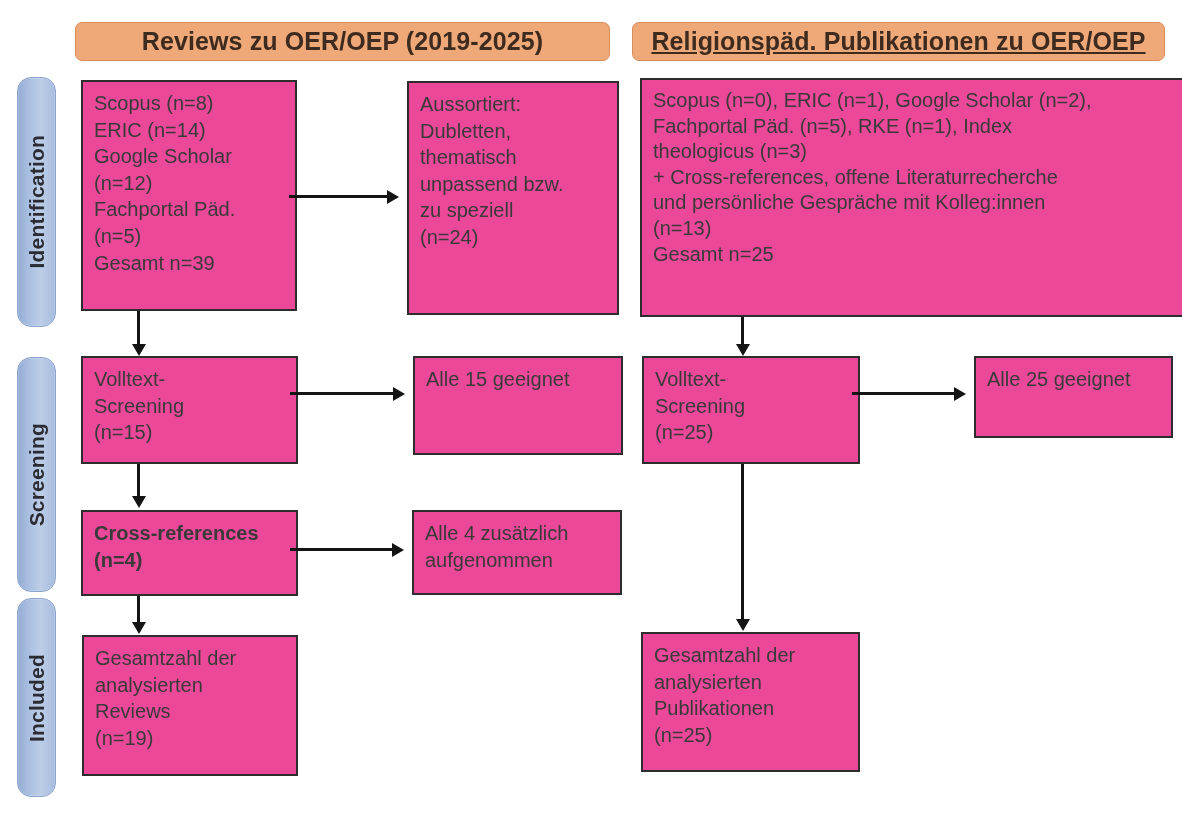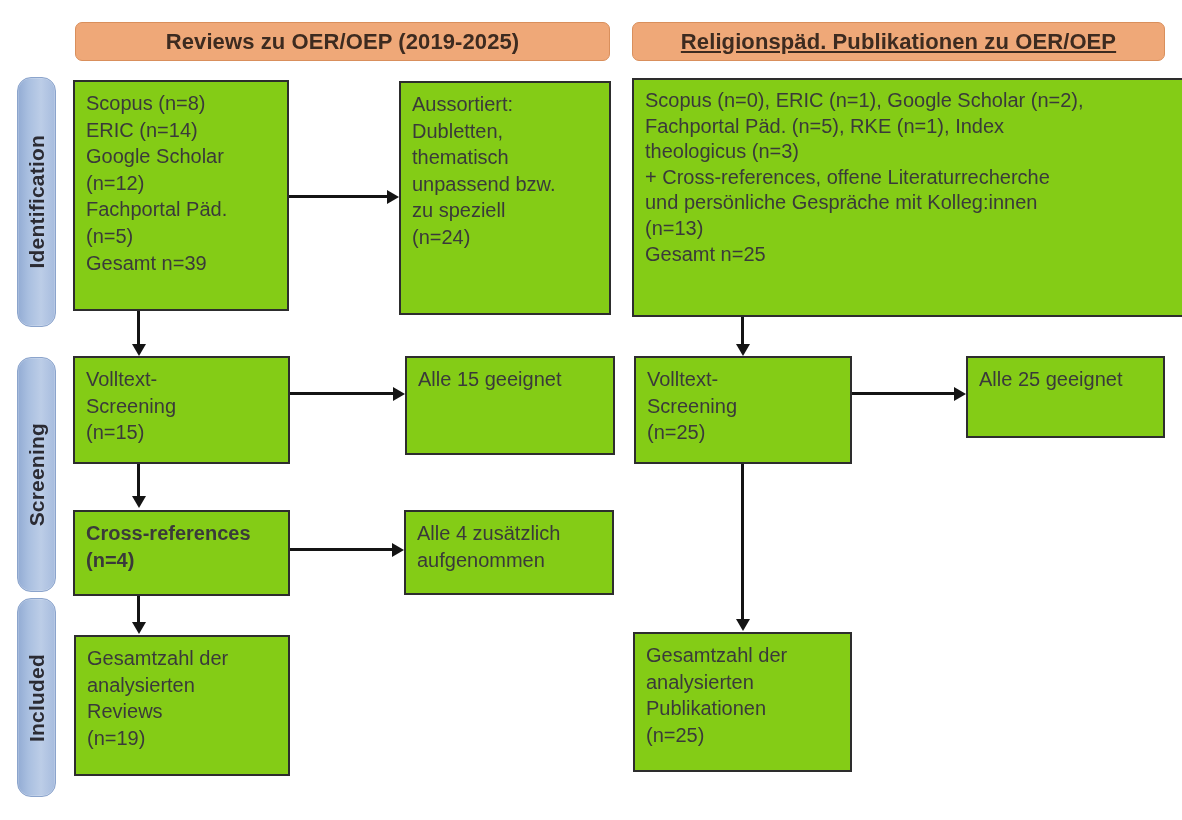--- a/index.html
+++ b/index.html
@@ -41,37 +41,38 @@
   .col-header {
     position: absolute;
     background: #efa878;
     border: 1px solid #d98f5c;
     border-radius: 7px;
     display: flex;
     align-items: center;
     justify-content: center;
     color: #3d2b20;
     font-weight: bold;
-    font-size: 22px;
+    font-size: 25px;
     letter-spacing: 0.1px;
     white-space: nowrap;
   }
 
   
   .flow-box {
     position: absolute;
-    background: #84cc16;
+    background: #ec4899;
     border: 2.5px solid #2d2d2d;
     box-sizing: border-box;
     padding: 8px 9px 4px 11px;
     color: #3a3a3a;
     font-size: 20px;
     line-height: 1.33;
     white-space: pre-line;
     overflow: hidden;
+    margin-left: 8px;
   }
   .flow-box.tight { line-height: 1.28; }
 
   
   .line-v, .line-h {
     position: absolute;
     background: #141414;
   }
   .line-v { width: 3px; }
   .line-h { height: 3px; }

